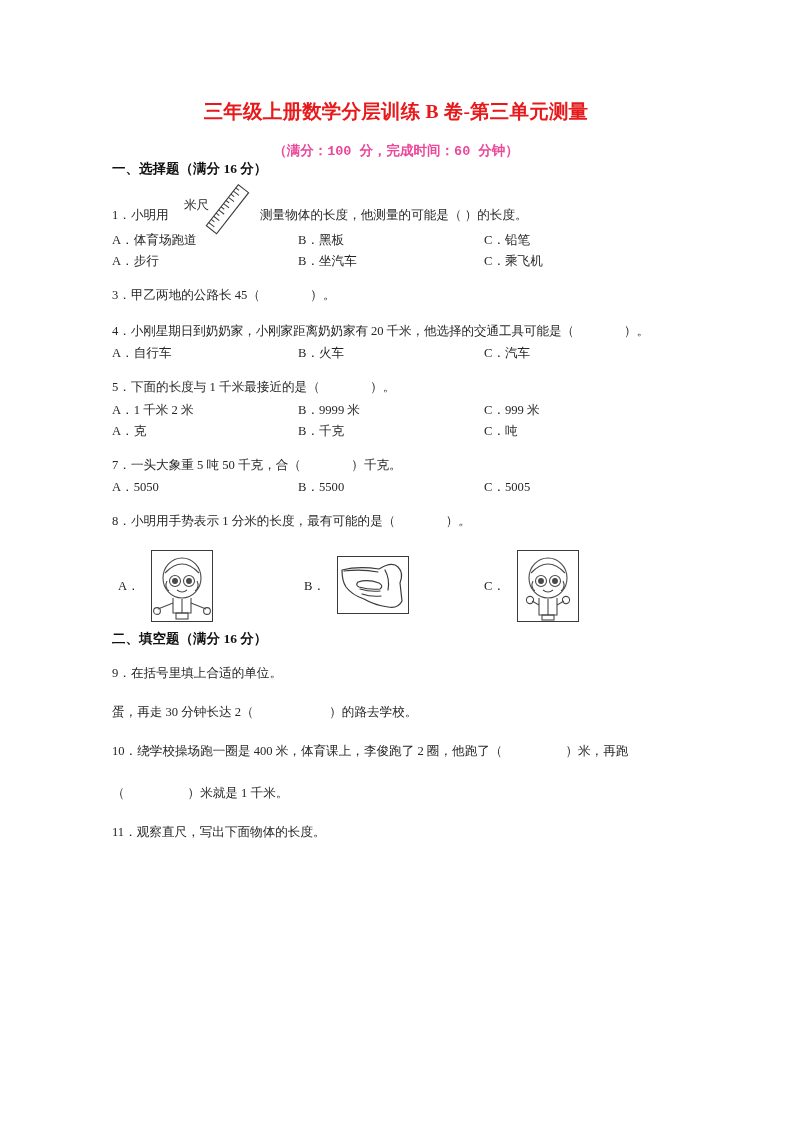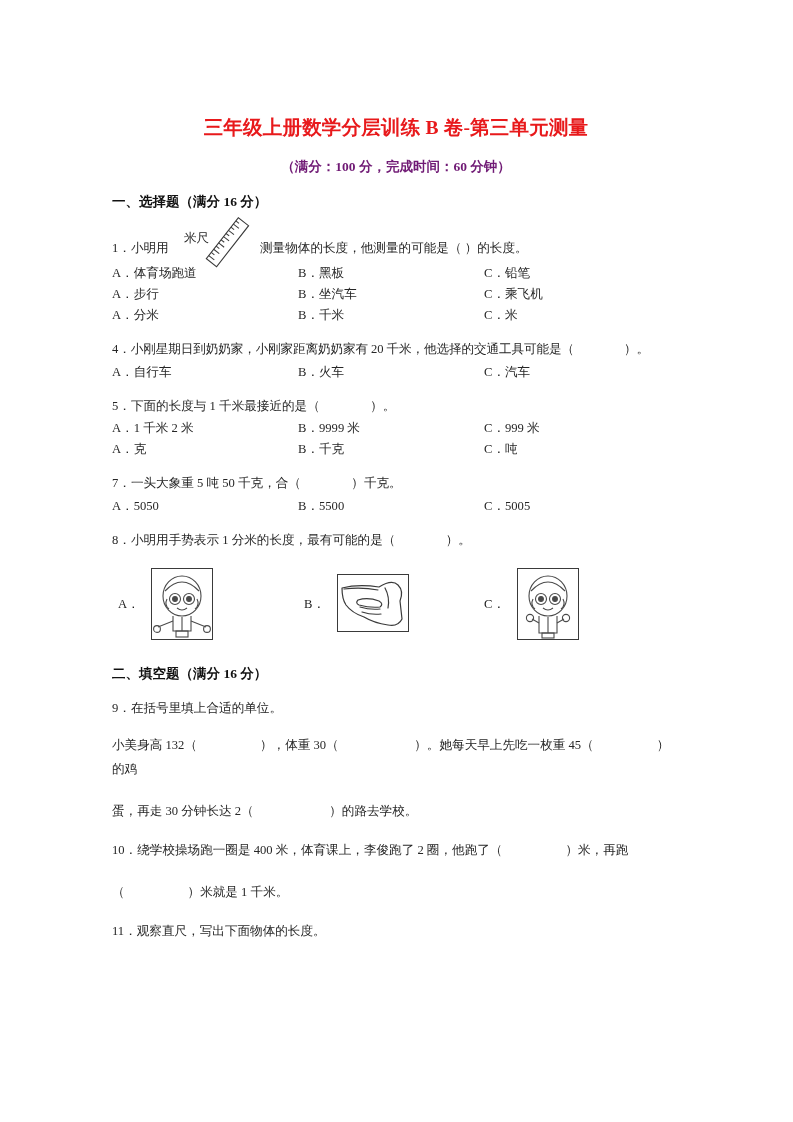--- a/index.html
+++ b/index.html
@@ -16,40 +16,40 @@
     color: #1a1a1a;
     overflow: hidden;
   }
   .content {
     position: absolute;
     left: 112px;
     top: 0;
     width: 568px;
   }
   .doc-title {
-    margin: 16px;
+    margin: 0;
     padding-top: 100px;
     text-align: center;
     color: #e8191b;
     font-size: 19.5px;
     font-weight: bold;
     letter-spacing: 0.2px;
     line-height: 1.25;
   }
   .doc-subtitle {
     text-align: center;
     font-size: 13.5px;
     font-weight: bold;
     margin-top: 18px;
-    color: #701a75;
+    color: #ec4899;
+    font-family: Liberation Mono, monospace;
   }
   .section-head {
     font-size: 13.5px;
     font-weight: bold;
-    margin-top: 17px;
     color: #111;
   }
   .q {
     font-size: 12.6px;
     line-height: 1.55;
     margin-top: 19px;
     color: #262626;
   }
   .q.tight { margin-top: 16px; }
   .q-wide { letter-spacing: -0.1px; }
@@ -164,25 +164,21 @@
       <span class="opt b">B．黑板</span>
       <span class="opt c">C．铅笔</span>
     </div>
 
     <div class="opts">
       <span class="opt a">A．步行</span>
       <span class="opt b">B．坐汽车</span>
       <span class="opt c">C．乘飞机</span>
     </div>
 
-    <div class="opts">
-      <span class="opt a">A．分米</span>
-      <span class="opt b">B．千米</span>
-      <span class="opt c">C．米</span>
-    </div>
+    <div class="q tight">3．甲乙两地的公路长 45（　　　　）。</div>
 
     <div class="q tight q-wide">4．小刚星期日到奶奶家，小刚家距离奶奶家有 20 千米，他选择的交通工具可能是（　　　　）。</div>
     <div class="opts">
       <span class="opt a">A．自行车</span>
       <span class="opt b">B．火车</span>
       <span class="opt c">C．汽车</span>
     </div>
 
     <div class="q tight">5．下面的长度与 1 千米最接近的是（　　　　）。</div>
     <div class="opts">
@@ -273,21 +269,20 @@
               <rect x="24" y="64" width="12" height="5"></rect>
             </g>
           </svg>
         </div>
       </div>
     </div>
 
     <div class="section-head">二、填空题（满分 16 分）</div>
 
     <div class="q tight">9．在括号里填上合适的单位。</div>
-    <div class="fill-line">小美身高 132（　　　　　），体重 30（　　　　　　）。她每天早上先吃一枚重 45（　　　　　）的鸡</div>
     <div class="fill-line l2">蛋，再走 30 分钟长达 2（　　　　　　）的路去学校。</div>
 
     <div class="fill-line">10．绕学校操场跑一圈是 400 米，体育课上，李俊跑了 2 圈，他跑了（　　　　　）米，再跑</div>
     <div class="fill-line l2">（　　　　　）米就是 1 千米。</div>
 
     <div class="fill-line">11．观察直尺，写出下面物体的长度。</div>
 
   </div>
 </div>
 

